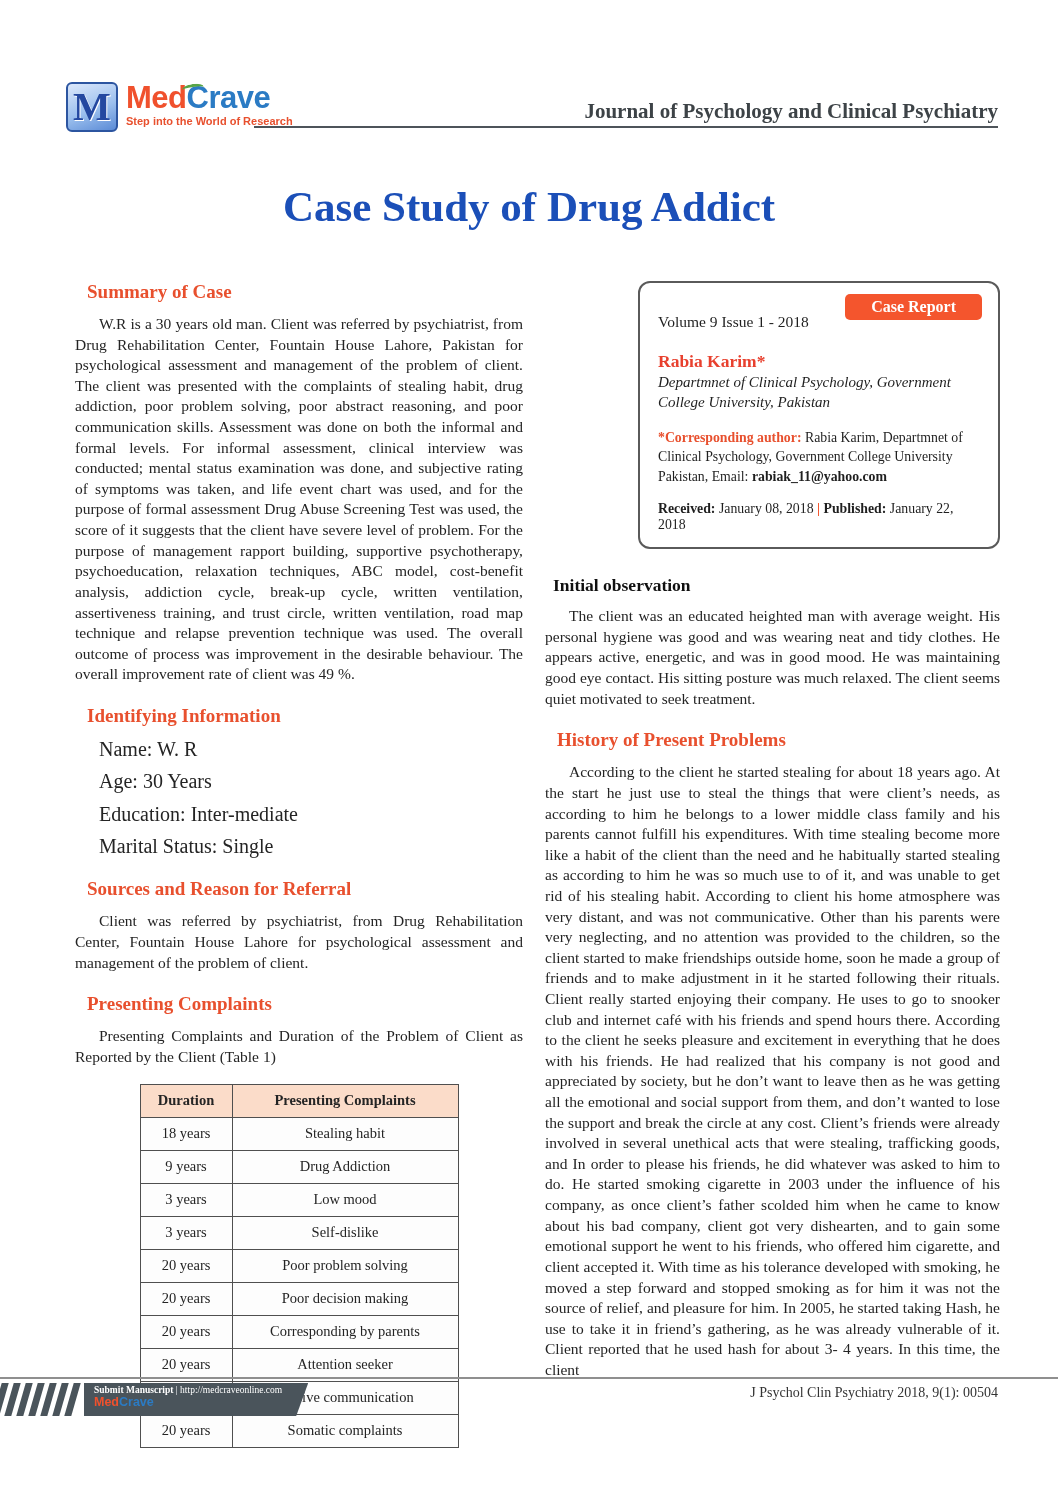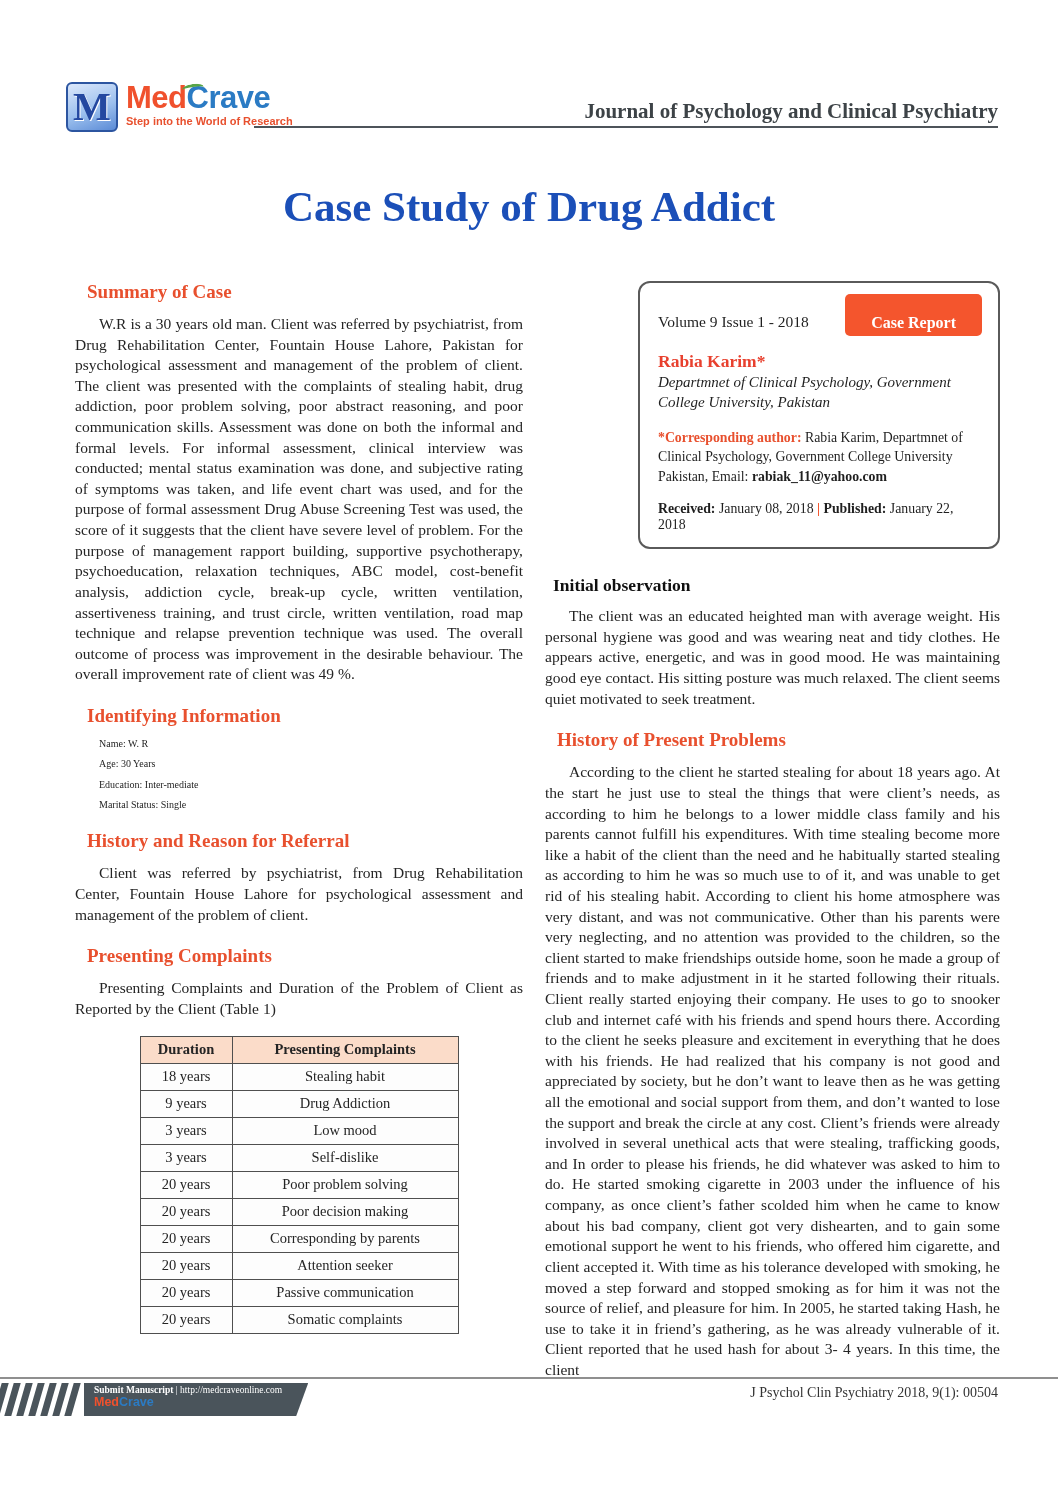--- a/index.html
+++ b/index.html
@@ -31,38 +31,38 @@
   
   .article-title { text-align: center; margin-top: 44px; font-size: 43px; font-weight: bold; color: #1b4fb8; }
   
   .columns { display: flex; margin: 50px 58px 0 75px; gap: 22px; }
   .col-left { width: 448px; flex: none; }
   .col-right { flex: 1; min-width: 0; }
   .red-heading { color: #e8502e; font-size: 19px; font-weight: bold; margin: 0 12px 11px; }
   .black-heading { color: #101010; font-size: 17.5px; font-weight: bold; margin: 26px 8px 10px; }
   .body-par { font-size: 15.5px; line-height: 1.33; text-align: justify; text-indent: 24px; margin: 0 0 16px; }
   .section-gap { margin-top: 20px; }
-  .id-item { font-size: 10px; margin: 0 0 9.5px; padding-left: 24px; }
+  .id-item { font-size: 20px; margin: 0 0 9.5px; padding-left: 24px; }
   
   .complaints-table { border-collapse: collapse; margin: 14px auto 0; font-size: 14.5px; }
   .complaints-table th, .complaints-table td {
-    border: 1px solid #4f4f4f; text-align: center; padding: 2px 16px; height: 27px;
+    border: 1px solid #4f4f4f; text-align: center; padding: 2px 16px; height: 33px;
   }
   .complaints-table th { background: #fbdcc9; font-weight: bold; }
   .complaints-table td { background: #fdfdfd; }
   .col-duration { width: 92px; }
   .col-complaint { width: 226px; }
   
   .info-box {
     border: 2px solid #5a5a5a; border-radius: 12px; margin-left: 93px;
     padding: 14px 18px 14px; position: relative; font-size: 13.8px; color: #1f1f1f;
   }
   .badge {
     position: absolute; top: 11px; right: 16px; background: #f4552d; color: #ffffff;
-    font-weight: bold; font-size: 16px; padding: 20px 26px 4px; border-radius: 5px;
+    font-weight: bold; font-size: 16px; padding: 4px 26px 4px; border-radius: 5px;
   }
   .volume-line { margin-top: 16px; font-size: 15.5px; }
   .author-name { color: #e8402e; font-weight: bold; font-size: 17.5px; margin-top: 20px; }
   .affiliation { font-style: italic; font-size: 15px; line-height: 1.35; }
   .corresponding { margin-top: 15px; line-height: 1.42; }
   .red-label { color: #e8502e; font-weight: bold; }
   .bold { font-weight: bold; }
   .received-line { margin-top: 15px; }
   .orange-pipe { color: #f4552d; font-weight: bold; }
   
@@ -105,21 +105,21 @@
     <div class="col-left">
       <h2 class="red-heading">Summary of Case</h2>
       <p class="body-par">W.R is a 30 years old man. Client was referred by psychiatrist, from Drug Rehabilitation Center, Fountain House Lahore, Pakistan for psychological assessment and management of the problem of client. The client was presented with the complaints of stealing habit, drug addiction, poor problem solving, poor abstract reasoning, and poor communication skills. Assessment was done on both the informal and formal levels. For informal assessment, clinical interview was conducted; mental status examination was done, and subjective rating of symptoms was taken, and life event chart was used, and for the purpose of formal assessment Drug Abuse Screening Test was used, the score of it suggests that the client have severe level of problem. For the purpose of management rapport building, supportive psychotherapy, psychoeducation, relaxation techniques, ABC model, cost-benefit analysis, addiction cycle, break-up cycle, written ventilation, assertiveness training, and trust circle, written ventilation, road map technique and relapse prevention technique was used. The overall outcome of process was improvement in the desirable behaviour. The overall improvement rate of client was 49 %.</p>
 
       <h2 class="red-heading section-gap">Identifying Information</h2>
       <p class="id-item">Name: W. R</p>
       <p class="id-item">Age: 30 Years</p>
       <p class="id-item">Education: Inter-mediate</p>
       <p class="id-item">Marital Status: Single</p>
 
-      <h2 class="red-heading section-gap">History and Reason for Referral</h2>
+      <h2 class="red-heading section-gap">Sources and Reason for Referral</h2>
       <p class="body-par">Client was referred by psychiatrist, from Drug Rehabilitation Center, Fountain House Lahore for psychological assessment and management of the problem of client.</p>
 
       <h2 class="red-heading section-gap">Presenting Complaints</h2>
       <p class="body-par">Presenting Complaints and Duration of the Problem of Client as Reported by the Client (Table 1)</p>
 
       <table class="complaints-table">
         <thead>
           <tr>
             <th class="col-duration">Duration</th>
             <th class="col-complaint">Presenting Complaints</th>

